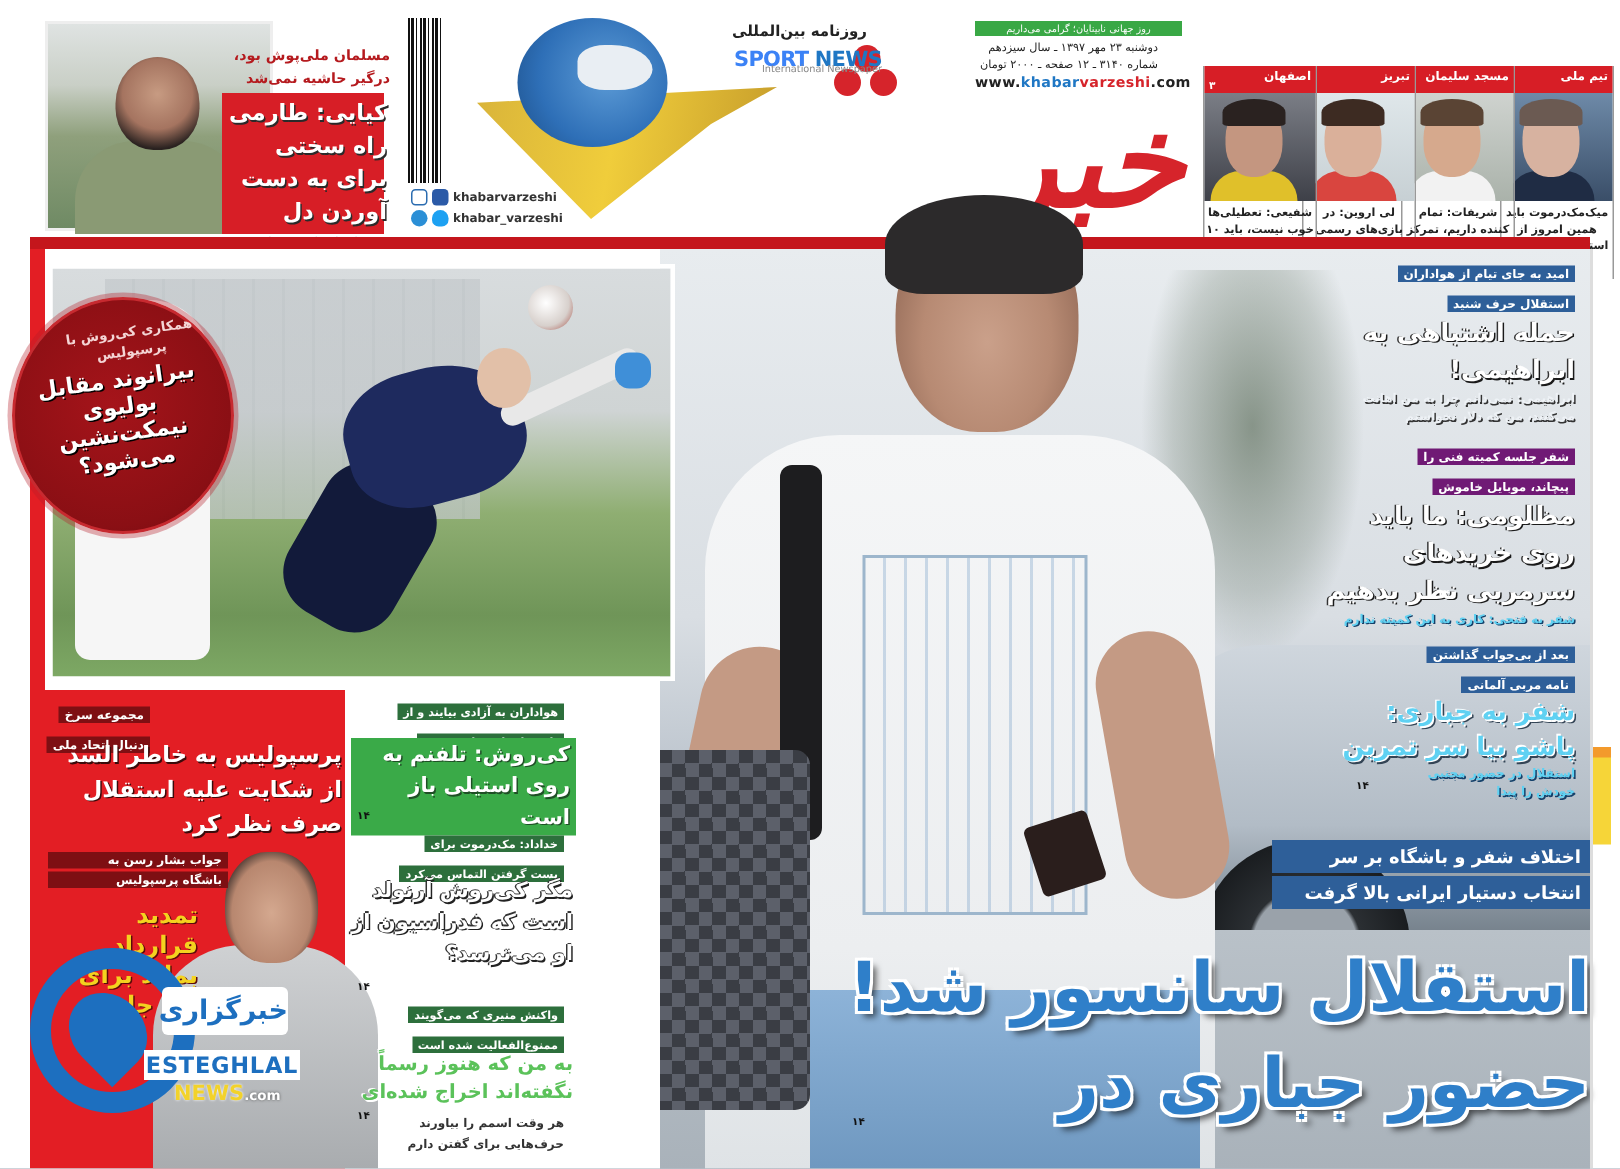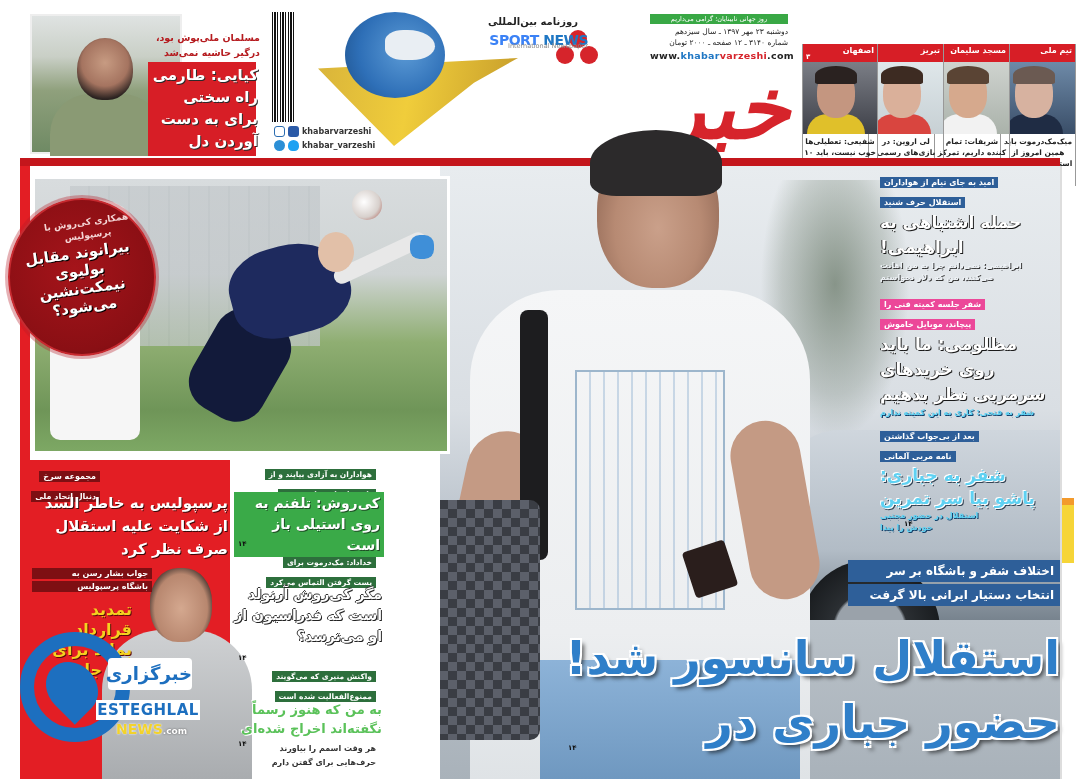--- a/index.html
+++ b/index.html
@@ -72,21 +72,21 @@
   .sport-fa { left: 480px; top: 16px; width: 98px; font-size: 10px; font-weight: bold; color: #222; text-align: right; direction: rtl; }
   .sport-news { left: 448px; top: 32px; width: 140px; font-size: 14px; font-weight: bold; text-align: right; letter-spacing: -0.5px; }
   .sport-news .s { color: #3b82f6; } .sport-news .n { color: #1f77c4; }
   .sport-sub { left: 448px; top: 42px; width: 140px; font-size: 6.5px; color: #888; text-align: right; }
 
   
   .issue-tag {
     left: 650px; top: 14px; width: 138px; height: 10px; background: #39a845;
     font-size: 6.5px; color: #fff; text-align: center; line-height: 10px; direction: rtl;
   }
-  .issue-line { left: 650px; width: 138px; font-size: 7.5px; color: #222; direction: rtl; text-align: right; line-height: 10px; }
+  .issue-line { left: 634px; width: 138px; font-size: 7.5px; color: #222; direction: rtl; text-align: right; line-height: 10px; }
   .site-url { left: 650px; top: 50px; width: 138px; font-size: 9.5px; font-weight: bold; color: #222; text-align: center; letter-spacing: 0.3px; }
   .site-url .b { color: #1f77c4; } .site-url .r { color: #d6242b; }
 
   
   .mini-col { top: 24px; width: 76px; height: 142px; border-left: 1px solid #999; border-right: 1px solid #999; margin-top: 20px; }
   .mini-head { height: 18px; background: #d71e26; color: #fff; font-size: 8px; font-weight: bold; direction: rtl; padding: 2px 3px; position: relative; }
   .mini-page { position: absolute; left: 3px; bottom: 1px; font-size: 7px; }
   .mini-photo { height: 72px; position: relative; overflow: hidden; }
   .mini-photo .face { position: absolute; left: 14px; top: 8px; width: 38px; height: 48px; border-radius: 45%; }
   .mini-photo .hair { position: absolute; left: 12px; top: 4px; width: 42px; height: 18px; border-radius: 50% 50% 10% 10%; }
@@ -168,23 +168,23 @@
   .green-headbox { left: 234px; top: 492px; width: 150px; background: #3aaa48; padding: 1px 4px; }
   .green-headline { font-size: 14px; font-weight: bold; color: #fff; line-height: 21px; direction: rtl; text-align: right; text-shadow: 1px 1px 0 #1f4f26; }
   .pg-mark { font-size: 7px; font-weight: bold; color: #111; }
   .white-q { left: 232px; top: 584px; width: 150px; font-size: 14px; font-weight: bold; color: #fff; line-height: 21px; direction: rtl; text-align: right;
     text-shadow: 1px 1px 0 #222, -1px 0 0 #333, 0 -1px 0 #333; }
   .green-kickers-2 { left: 236px; top: 664px; width: 140px; direction: rtl; text-align: right; }
   .green-quote { left: 232px; top: 700px; width: 150px; font-size: 13px; font-weight: bold; color: #5bc25a; line-height: 19px; direction: rtl; text-align: right; text-shadow: 1px 1px 0 #fff, -1px -1px 0 #fff; }
   .dark-sub { left: 236px; top: 742px; width: 140px; font-size: 8px; font-weight: bold; color: #333; line-height: 14px; direction: rtl; text-align: right; }
 
   
-  .rc { left: 880px; width: 170px; direction: rtl; text-align: left; }
+  .rc { left: 880px; width: 170px; direction: rtl; text-align: right; }
   .blue-kicker { background: #2e5f99; color: #fff; font-size: 8px; font-weight: bold; padding: 1px 4px; display: inline-block; margin-bottom: 2px; }
-  .cyan-kicker { background: #ec4899; color: #fff; font-size: 8px; font-weight: bold; padding: 1px 4px; display: inline-block; margin-bottom: 2px; }
+  .cyan-kicker { background: #701a75; color: #fff; font-size: 8px; font-weight: bold; padding: 1px 4px; display: inline-block; margin-bottom: 2px; }
   .white-headline { font-size: 17px; font-weight: bold; color: #fff; line-height: 25px; text-shadow: 1px 1px 0 #1a1a1a, -1px 0 0 #333; }
   .sub-white { font-size: 8px; font-weight: bold; color: #eef2f6; line-height: 12px; text-shadow: 1px 1px 0 #333; }
   .sub-cyan { font-size: 8px; font-weight: bold; color: #5fd1f2; line-height: 12px; text-shadow: 1px 1px 0 #14416a; }
   .cyan-headline { font-size: 17px; font-weight: bold; color: #5fd1f2; line-height: 23px; text-shadow: 1px 1px 0 #fff, -1px -1px 0 #fff, 2px 2px 0 #345; }
   .blue-band { left: 848px; width: 212px; height: 22px; background: #2e5f99; color: #fff; font-size: 12px; font-weight: bold; direction: rtl; text-align: right; padding: 2px 6px; line-height: 18px; }
 
   .main-headline {
     left: 560px; top: 626px; width: 500px; font-size: 46px; font-weight: bold; color: #2f7fc9;
     line-height: 64px; direction: rtl; text-align: right;
     text-shadow: 2px 2px 0 #fff, -2px -2px 0 #fff, 2px -2px 0 #fff, -2px 2px 0 #fff, 4px 4px 4px rgba(0,0,0,0.6);

